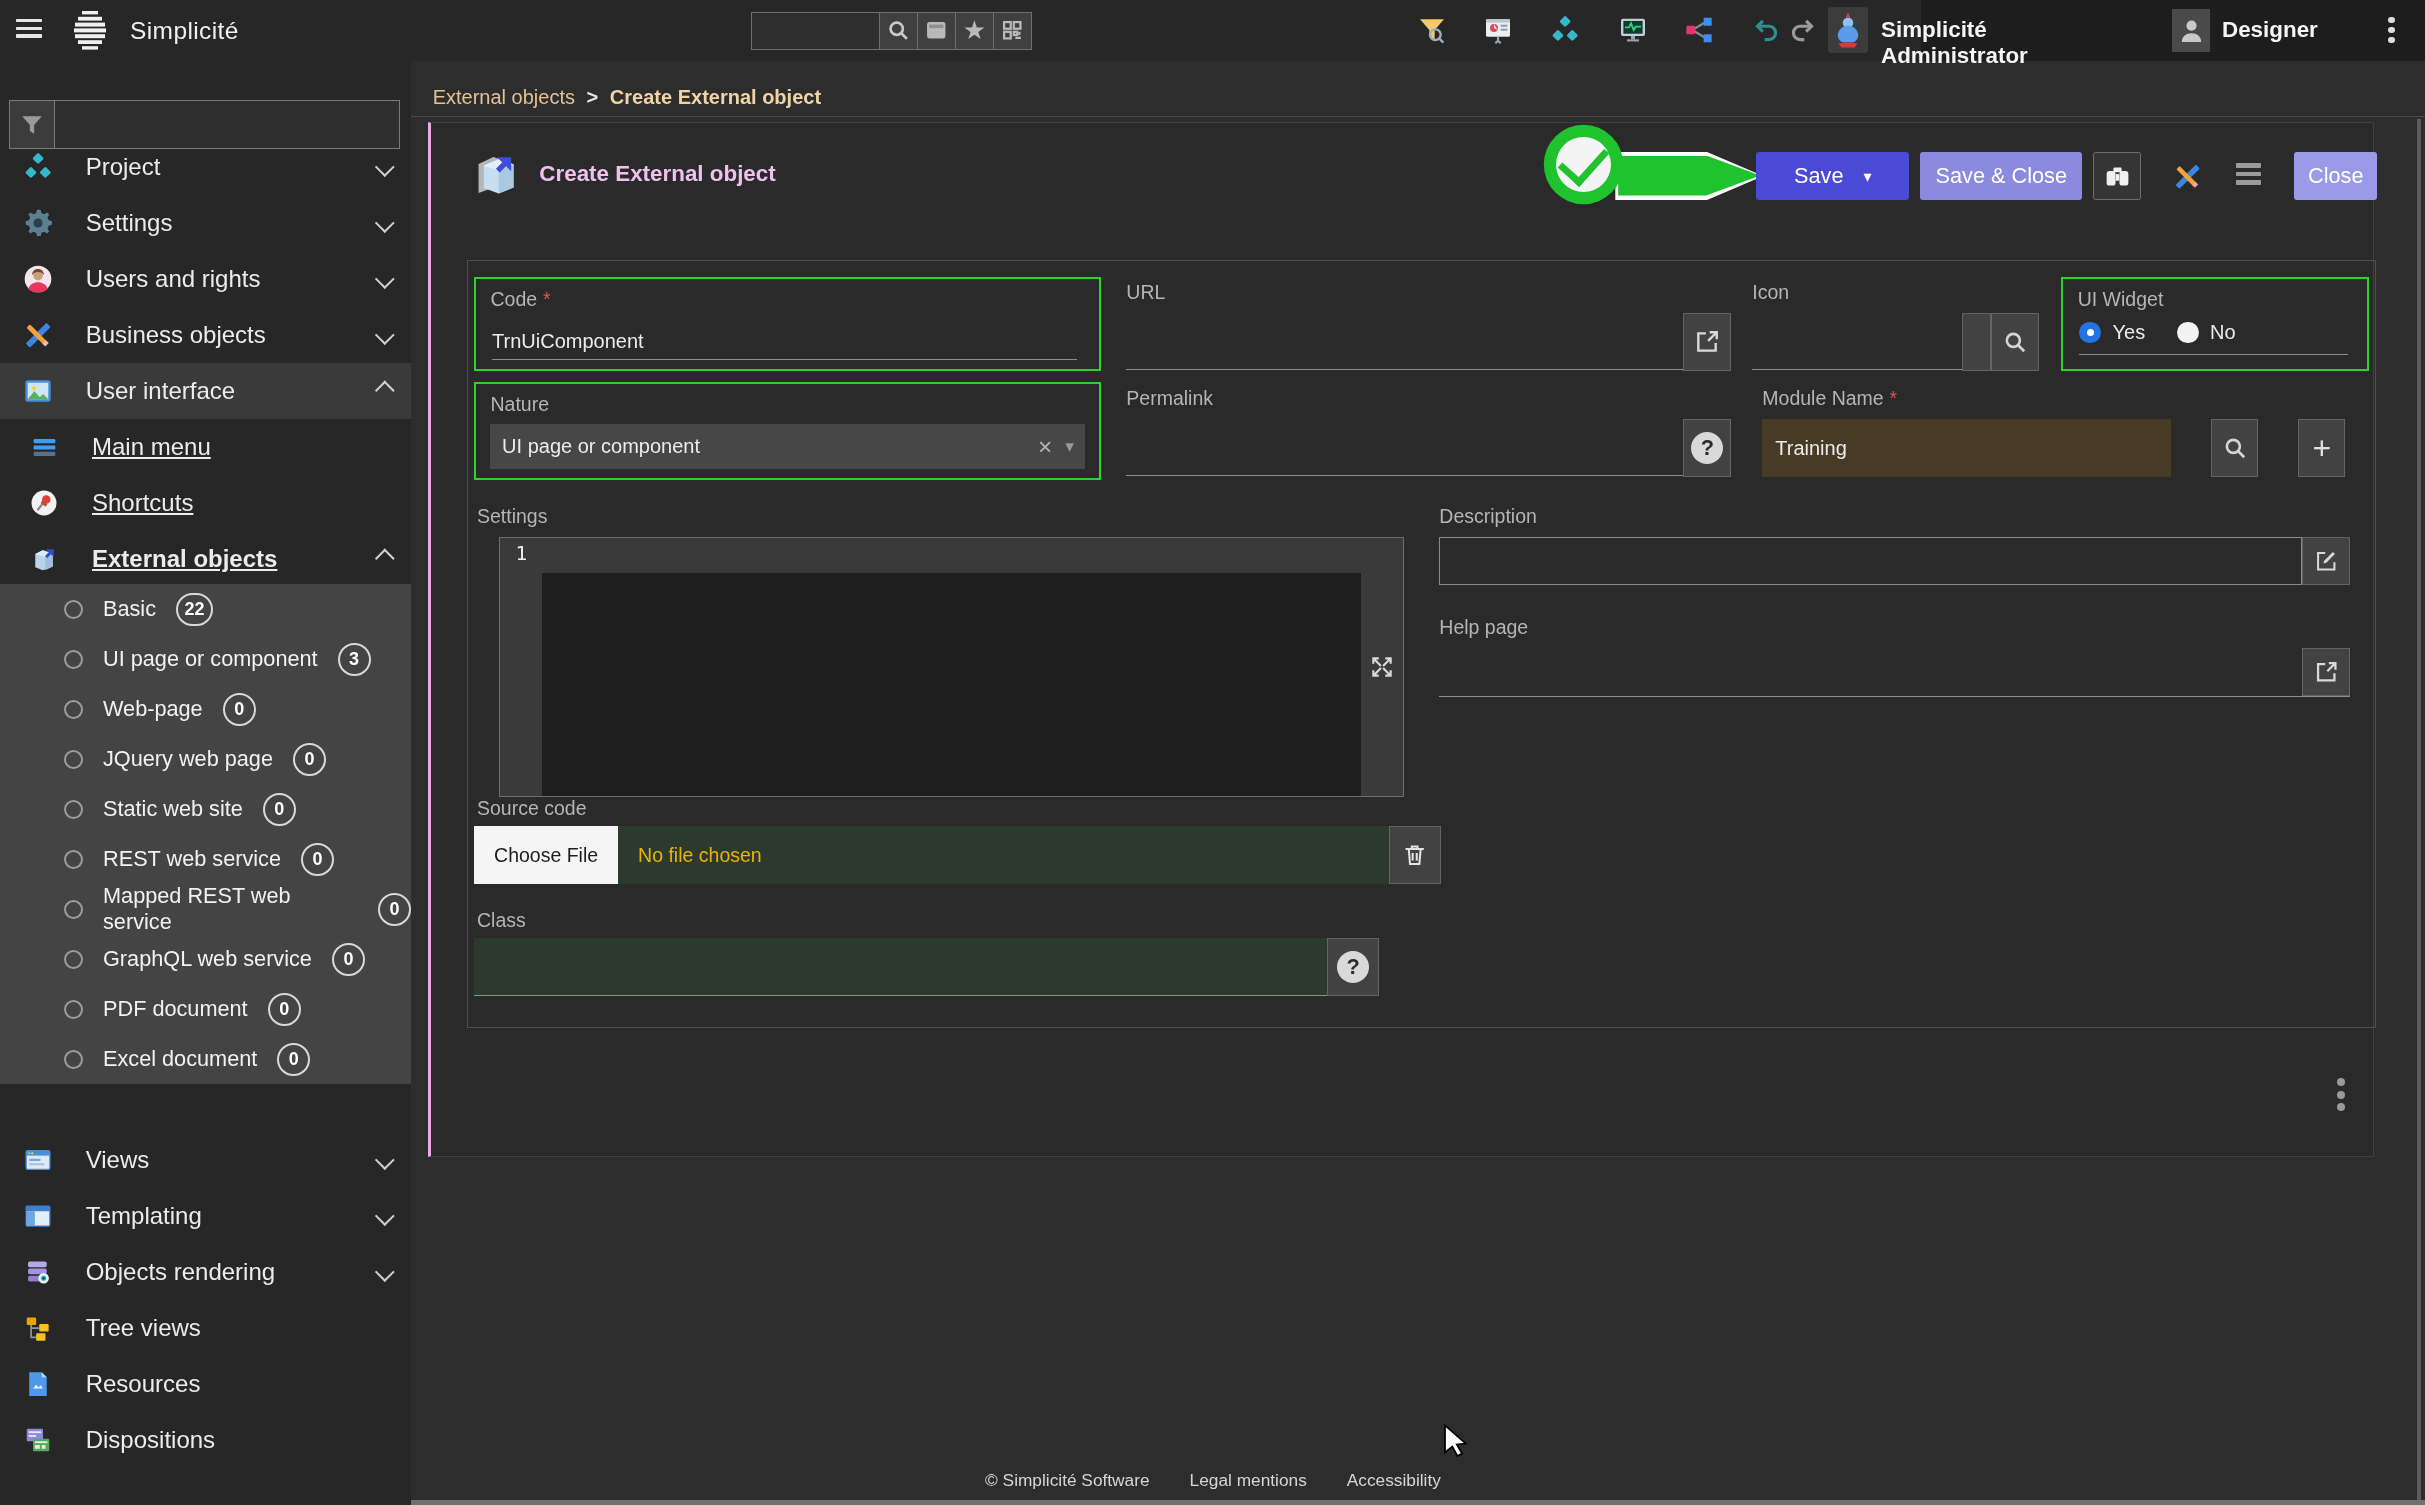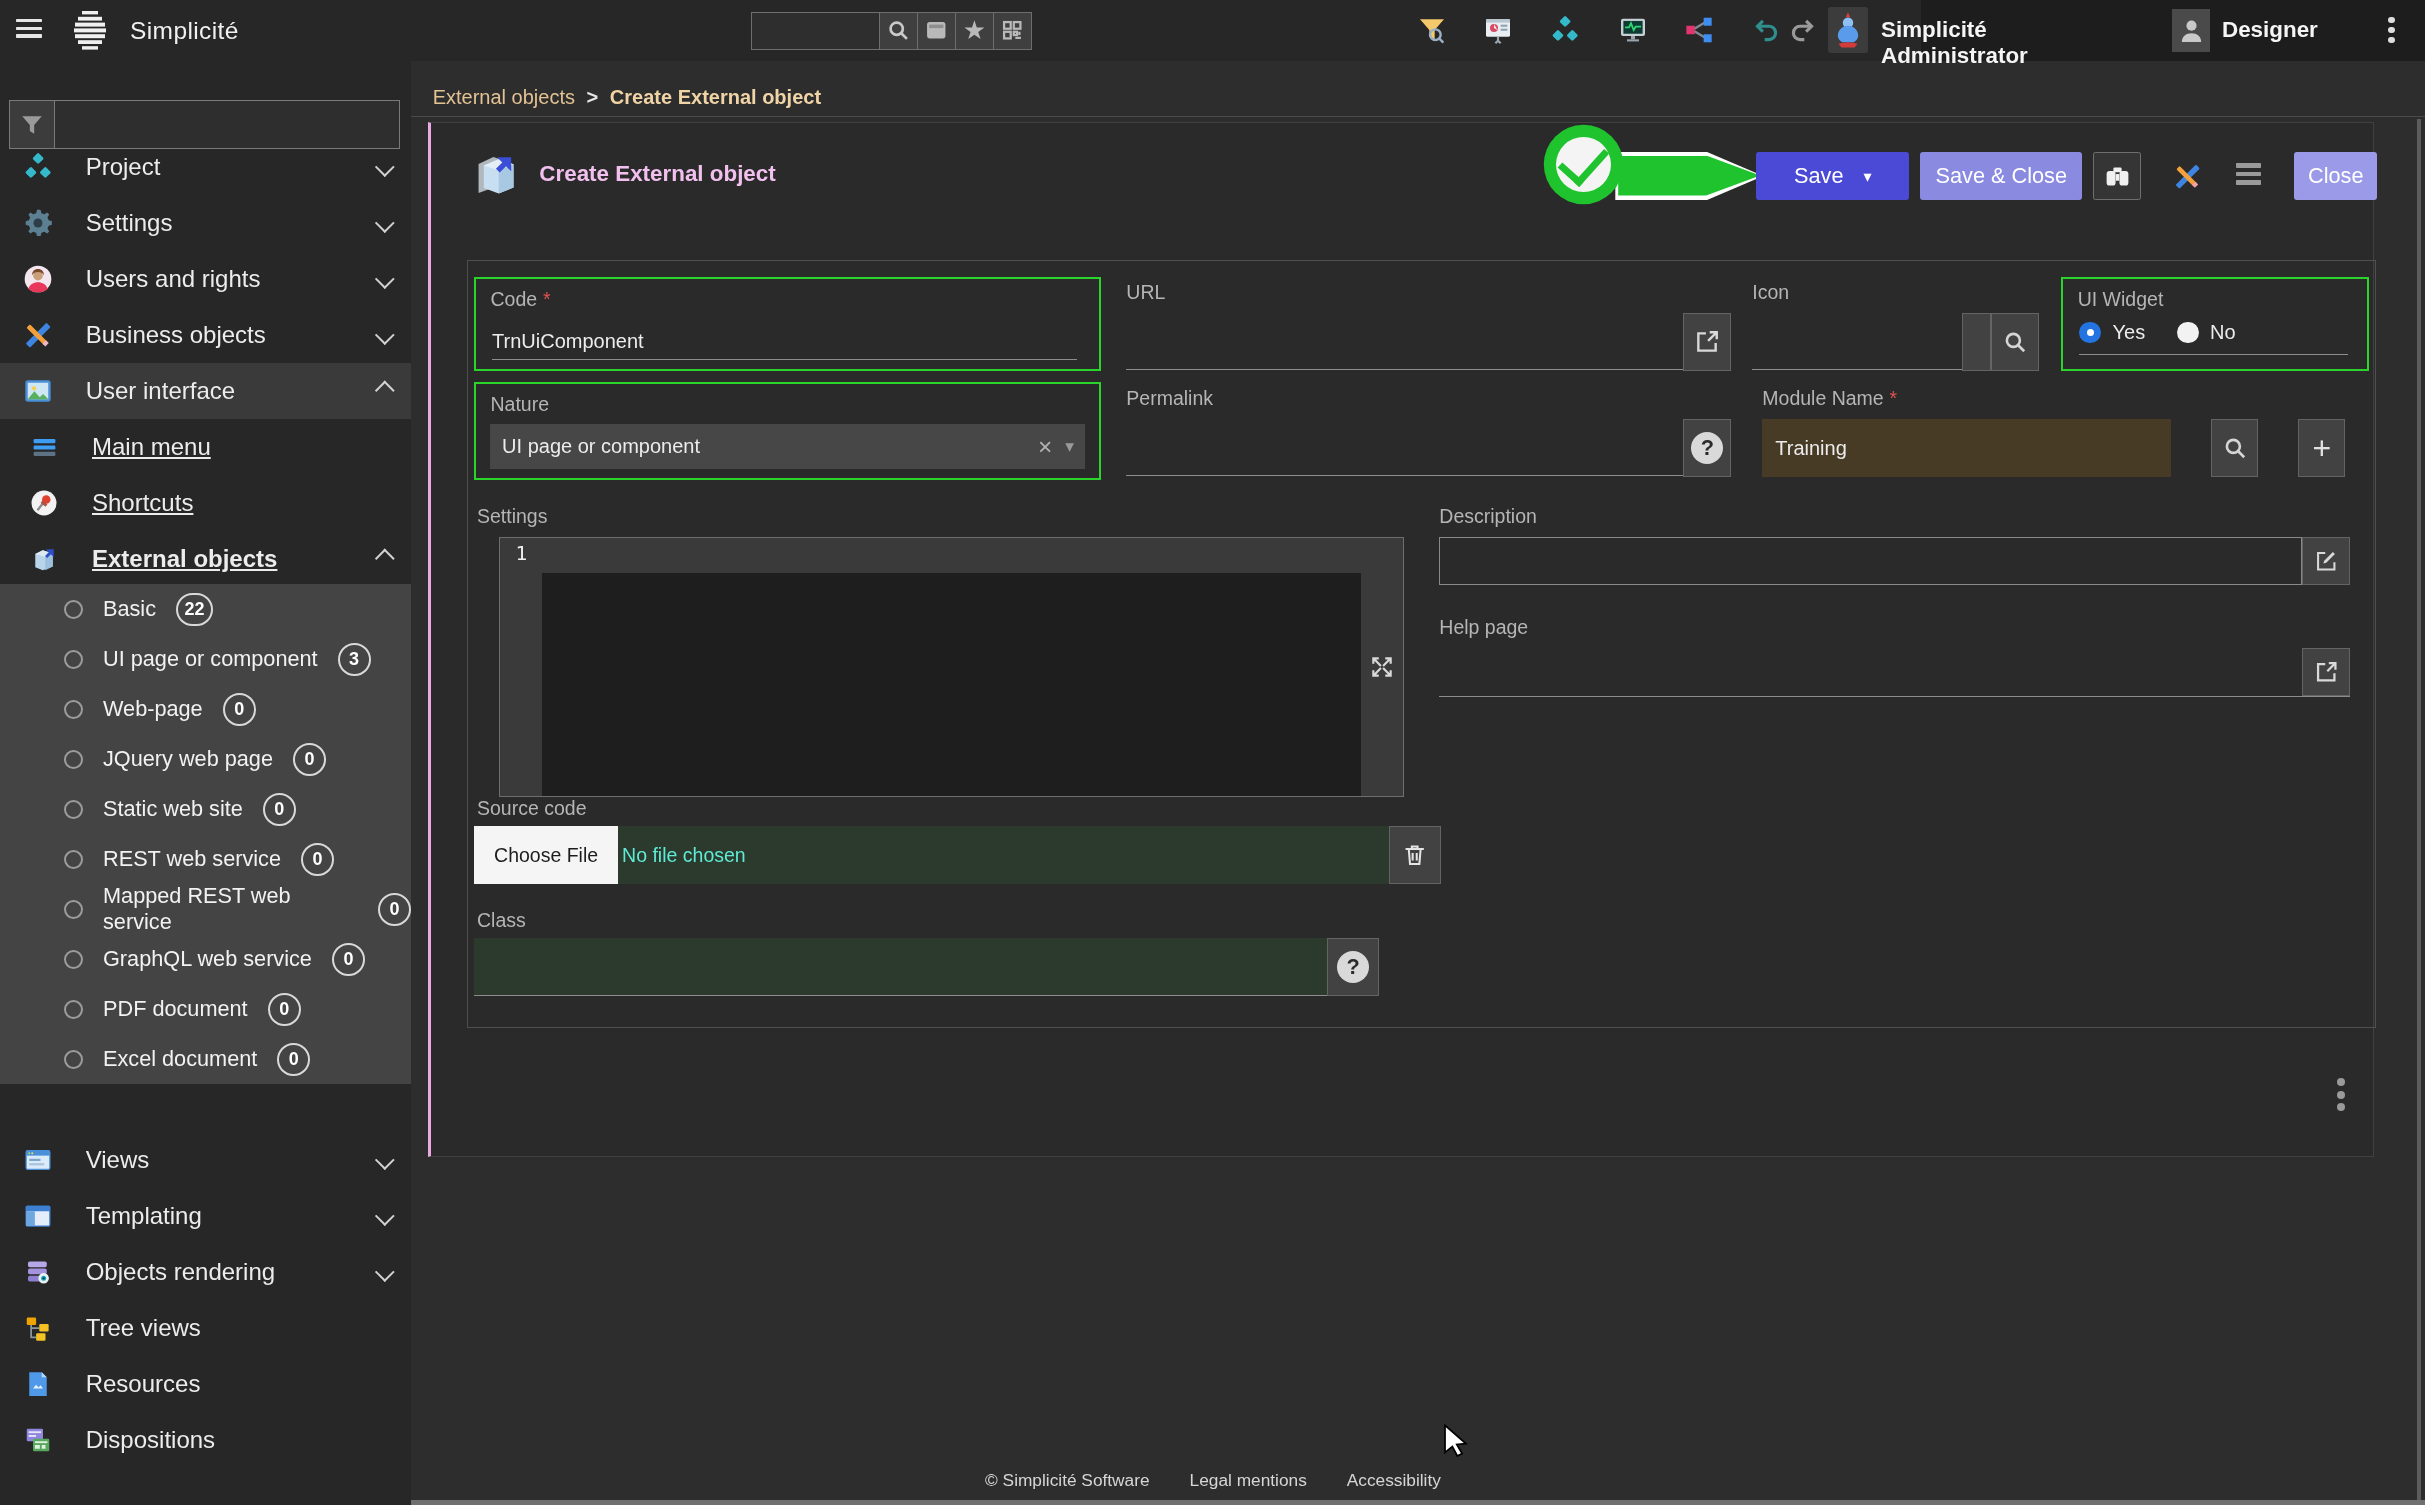--- a/index.html
+++ b/index.html
@@ -98,21 +98,21 @@
           display:flex;box-sizing:border-box;background:#1e1e1e;}
   .gutter{width:42px;background:#3a3a3a;color:#f0f0f0;font-size:19.5px;text-align:center;padding-top:4.3px;
           font-family:"DejaVu Sans Mono",monospace;box-sizing:border-box;}
   .codearea{flex:1;position:relative;background:#1e1e1e;}
   .activeline{position:absolute;left:0;top:0;width:100%;height:35px;background:#3a3a3a;}
   .editstrip{width:42px;background:#3a3a3a;display:flex;align-items:center;justify-content:center;}
 
   .filebar{position:absolute;left:5.8px;top:565px;width:967px;height:58px;display:flex;}
   .choosebtn{width:144px;height:58px;background:#f5f5f5;color:#1d1d1d;font-size:19.5px;display:flex;
              align-items:center;justify-content:center;}
-  .filename{flex:1;background:#2b3a2d;display:flex;align-items:center;padding-left:4px;font-size:19.5px;color:#5eead4;}
+  .filename{flex:1;background:#2b3a2d;display:flex;align-items:center;padding-left:20px;font-size:19.5px;color:#eab308;}
 
   .kebab2 i{display:block;width:8px;height:8px;border-radius:50%;background:#9a9a9a;margin:4.3px auto;}
 
   
   .footer{position:absolute;left:0;top:1470px;width:2426px;display:flex;justify-content:center;gap:40px;
           font-size:17.3px;color:#d6d6d6;}
   .hscroll{position:absolute;left:0;top:1500px;width:2426px;height:5.8px;background:#707070;}
   .cursor{position:absolute;left:1442px;top:1424px;z-index:90;}
 </style>
 </head>

